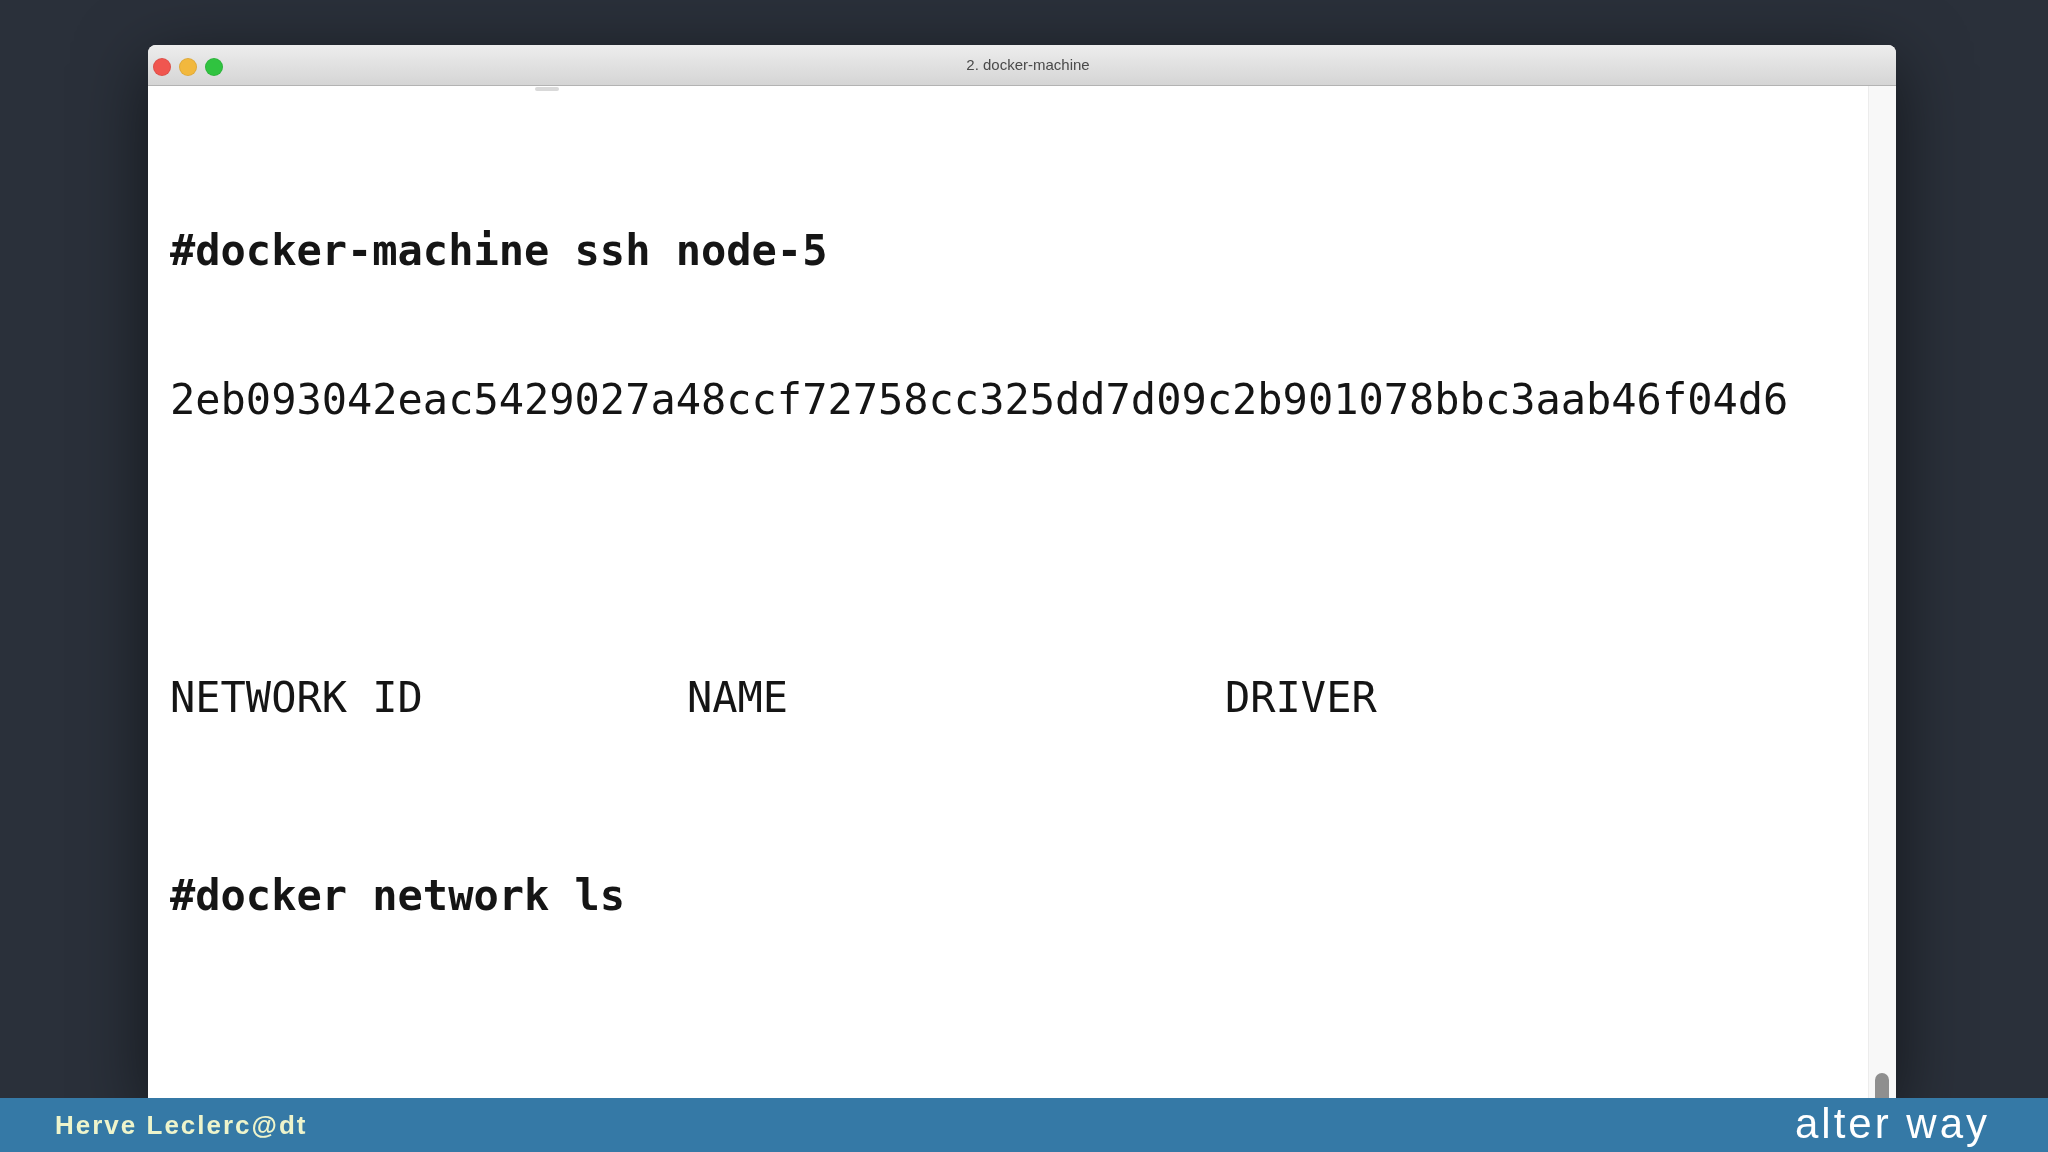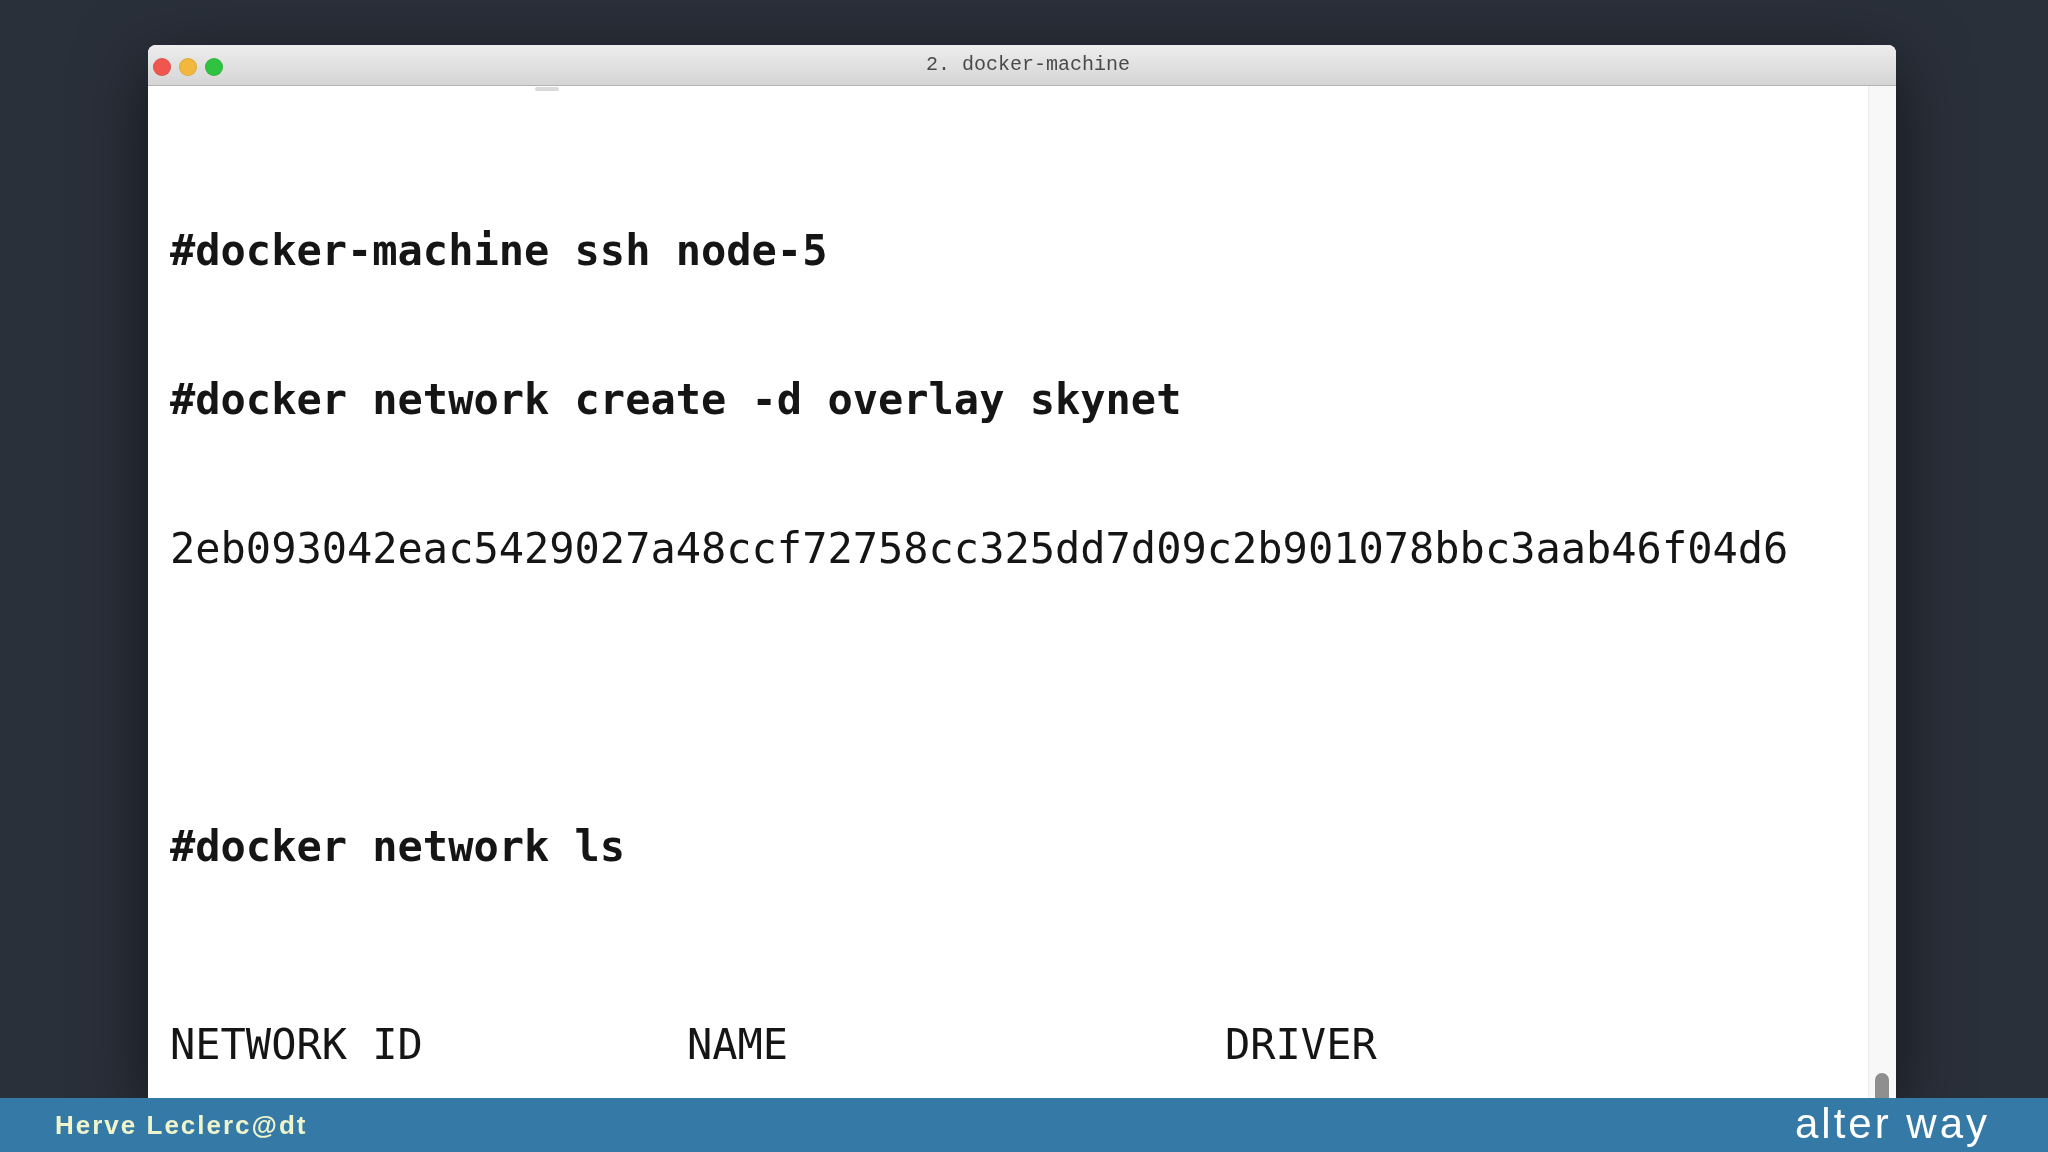--- a/index.html
+++ b/index.html
@@ -35,23 +35,22 @@
     height: 40px;
     background: linear-gradient(#ededed, #d5d5d5);
     border-bottom: 1px solid #b3b3b3;
     border-radius: 8px 8px 0 0;
   }
   .window-title {
     position: absolute;
     left: 12px; right: 0; top: 0;
     text-align: center;
     line-height: 40px;
-    font-size: 20px;
+    font-size: 15px;
     color: #4a4a4a;
-    font-family: Liberation Mono, monospace;
   }
   .light {
     position: absolute;
     top: 13px;
     width: 16px;
     height: 16px;
     border-radius: 50%;
   }
   .light.red    { left: 5px;  background: #f0564f; border: 1px solid rgba(0,0,0,0.08); }
   .light.yellow { left: 31px; background: #f2b83d; border: 1px solid rgba(0,0,0,0.08); }
@@ -151,26 +150,25 @@
       <span class="light red"></span>
       <span class="light yellow"></span>
       <span class="light green"></span>
       <div class="window-title">2. docker-machine</div>
     </div>
 
     <div class="remnant"></div>
 
     <div class="content">
       <div class="tline cmd">#docker-machine ssh node-5</div>
-      <div class="tline cmd">#docker network create -d overlay skynet</div>
       <div class="tline">2eb093042eac5429027a48ccf72758cc325dd7d09c2b901078bbc3aab46f04d6</div>
       <div class="tline"></div>
+      <div class="tline"><span class="c0">NETWORK ID</span><span class="c1">NAME</span><span>DRIVER</span></div>
+
       <div class="tline cmd">#docker network ls</div>
-
-      <div class="tline"><span class="c0">NETWORK ID</span><span class="c1">NAME</span><span>DRIVER</span></div>
       
       
       
       
 
       
       
       
 
       

